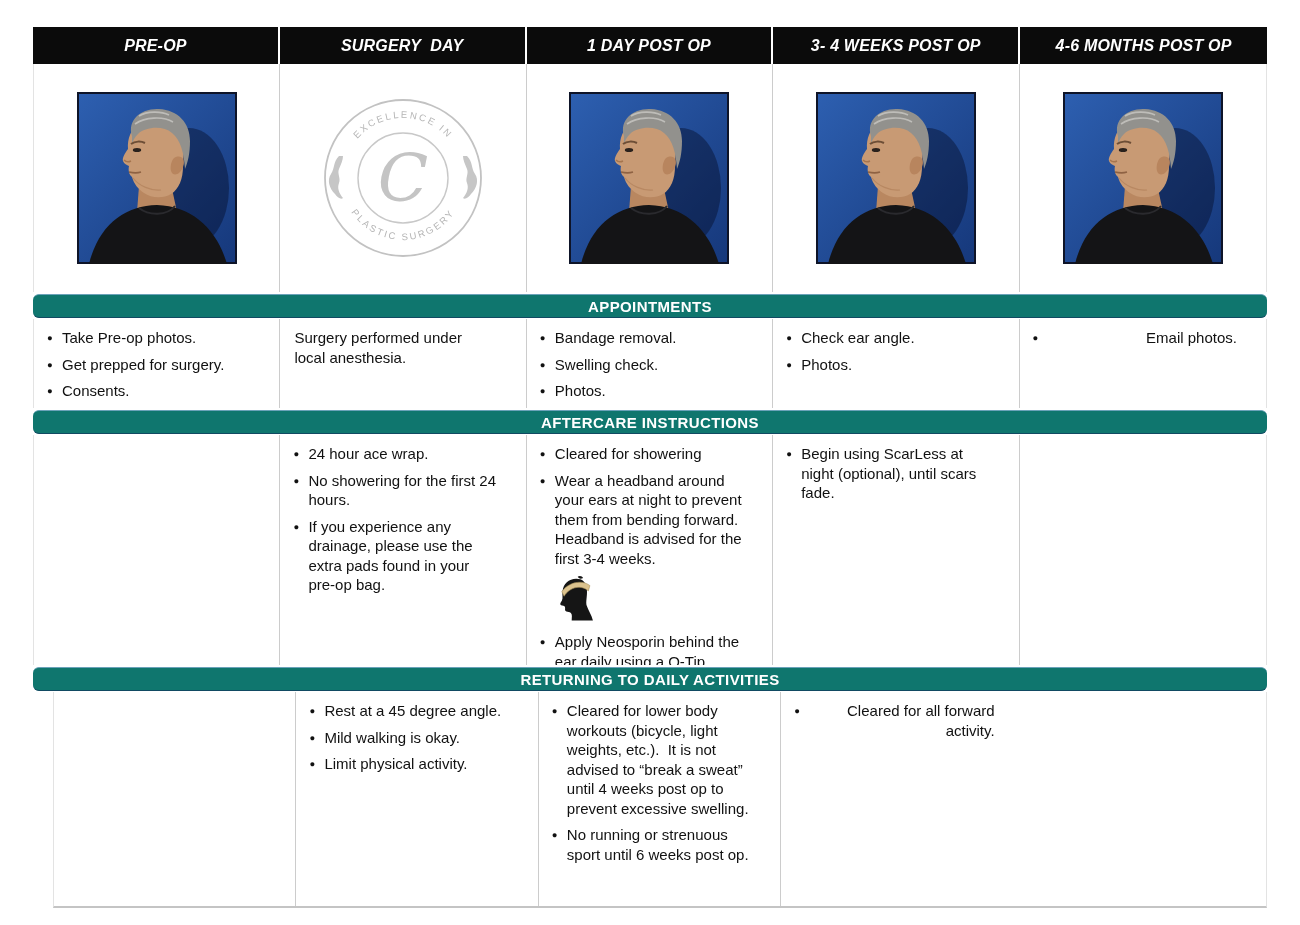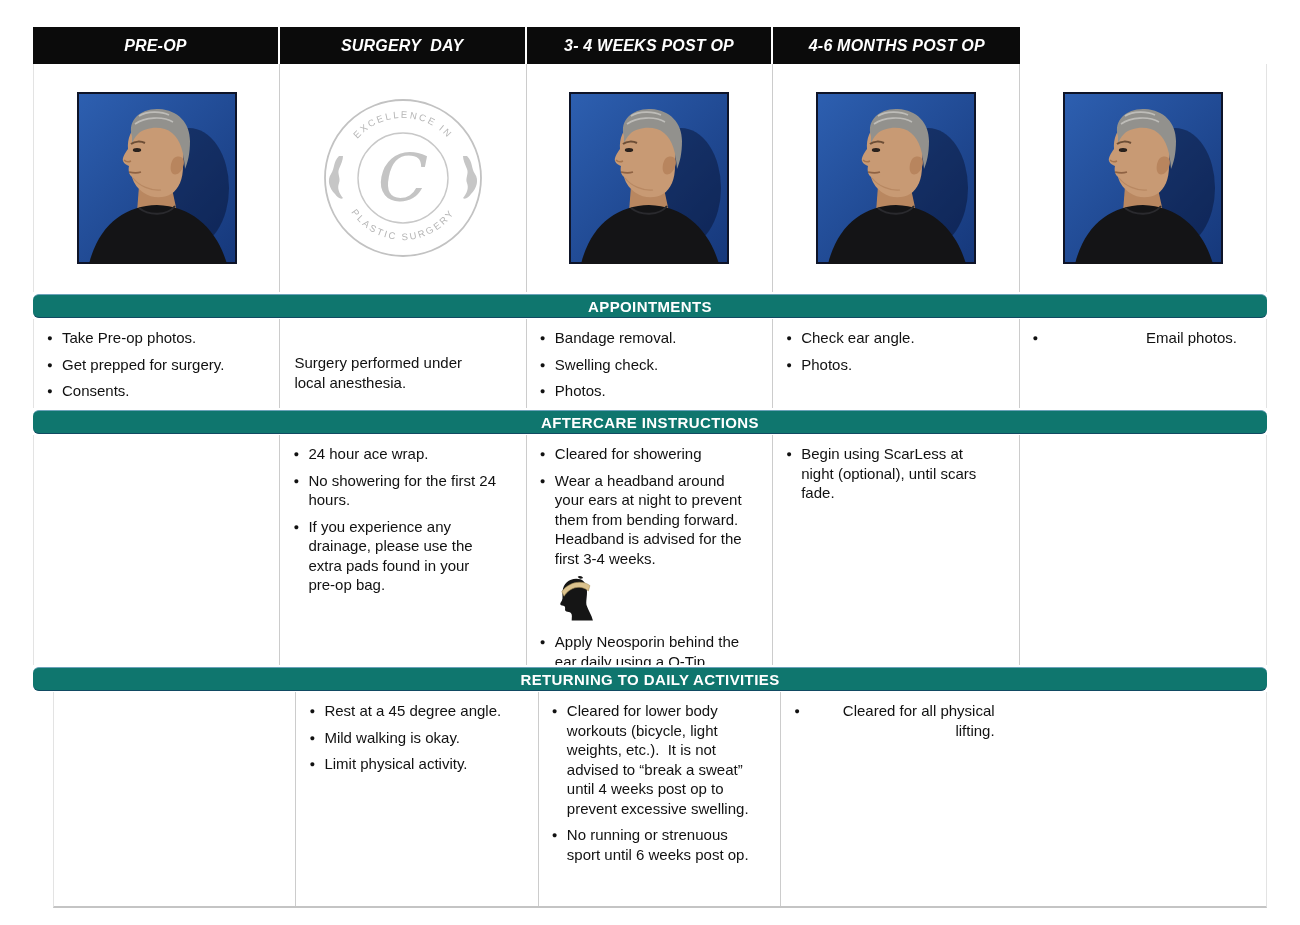--- a/index.html
+++ b/index.html
@@ -32,39 +32,42 @@
   
   .row-appointments { height:89px; }
   .row-aftercare   { height:230px; }
   .row-activities  { height:214px; border-bottom:2px solid #c4c4c4;margin-left:20px; }
   .row-content { border-left:1px solid #e3e3e3; border-right:1px solid #e3e3e3; }
   .cell { border-right:1px solid #cccccc; padding:9px 29px 6px 12px;
           font-size:15px; line-height:1.3; overflow:hidden; }
   .cell:last-child { border-right:none;text-align:right; }
 
   .li { position:relative; padding-left:16px; margin:0 0 7px 0; white-space:pre-wrap; }
-  .li.plain { padding-left:2px;margin-top:25px; }
+  .li.plain { padding-left:2px; }
   .li.bullet::before { content:"●"; position:absolute; left:1px; top:4px; font-size:9.5px; }
 
   .icon-row { margin:2px 0 10px 16px; line-height:0; }
 
   .photo-frame { display:block; }
 </style>
 </head>
 <body>
 
 <div class="page">
   <div class="sheet">
 
     <div class="row row-header">
       <div class="th">
           <span>PRE-OP</span>
         </div>
       <div class="th">
           <span>SURGERY  DAY</span>
+        </div>
+      <div class="th">
+          <span>1 DAY POST OP</span>
         </div>
       <div class="th">
           <span>3- 4 WEEKS POST OP</span>
         </div>
       <div class="th">
           <span>4-6 MONTHS POST OP</span>
         </div>
     </div>
 
     <div class="row row-photos">
@@ -248,18 +251,18 @@
       <div class="cell">
           <div class="li bullet">Rest at a 45 degree angle.</div>
           <div class="li bullet">Mild walking is okay.</div>
           <div class="li bullet">Limit physical activity.</div>
         </div>
       <div class="cell">
           <div class="li bullet">Cleared for lower body workouts (bicycle, light weights, etc.).  It is not advised to “break a sweat” until 4 weeks post op to prevent excessive swelling.</div>
           <div class="li bullet">No running or strenuous sport until 6 weeks post op.</div>
         </div>
       <div class="cell">
-          <div class="li bullet">Cleared for all physical lifting.</div>
+          <div class="li bullet">Cleared for all forward activity.</div>
         </div>
     </div>
 
   </div>
 </div>
 
 </body></html>

